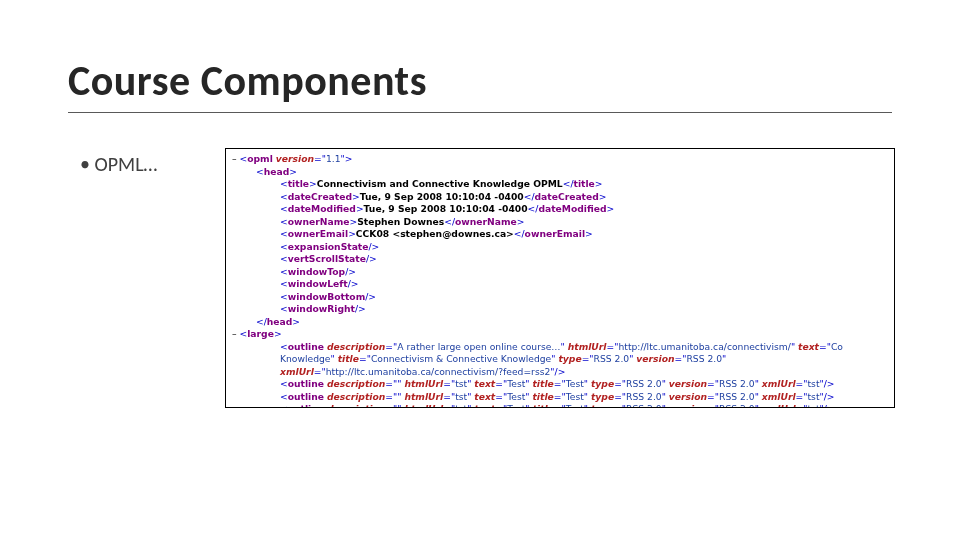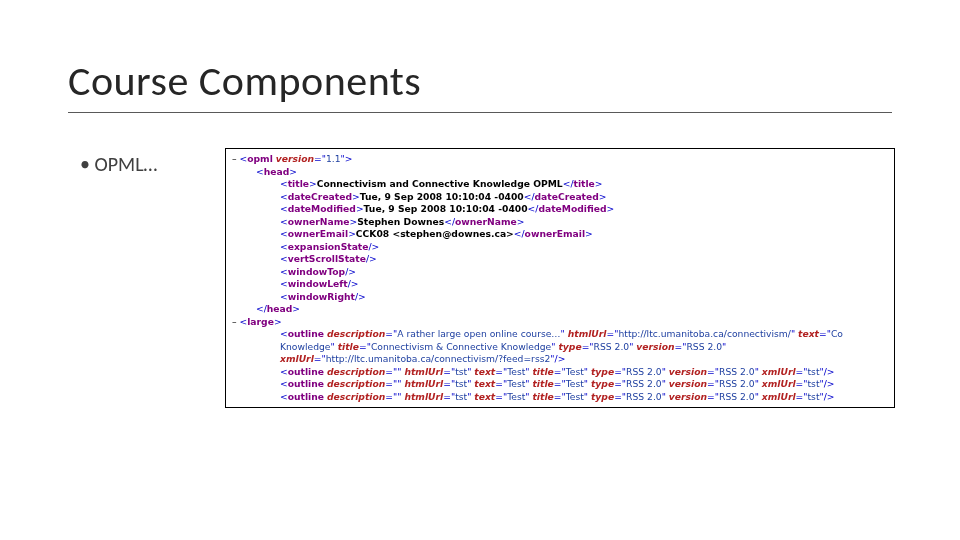--- a/index.html
+++ b/index.html
@@ -15,21 +15,21 @@
     position: relative;
     width: 960px;
     height: 540px;
     box-sizing: border-box;
   }
   .title {
     position: absolute;
     left: 68px;
     top: 55px;
     font-size: 42px;
-    font-weight: 400;
+    font-weight: 700;
     color: #262626;
     letter-spacing: 0.5px;
   }
   .underline {
     position: absolute;
     left: 68px;
     top: 112px;
     width: 824px;
     height: 1px;
     background: #595959;
@@ -98,20 +98,21 @@
       <span class="ln i3"><span class="sym">&lt;</span><span class="tag">dateModified</span><span class="sym">&gt;</span><span class="txt">Tue, 9 Sep 2008 10:10:04 -0400</span><span class="sym">&lt;/</span><span class="tag">dateModified</span><span class="sym">&gt;</span></span>
 
       <span class="ln i3"><span class="sym">&lt;</span><span class="tag">ownerName</span><span class="sym">&gt;</span><span class="txt">Stephen Downes</span><span class="sym">&lt;/</span><span class="tag">ownerName</span><span class="sym">&gt;</span></span>
 
       <span class="ln i3"><span class="sym">&lt;</span><span class="tag">ownerEmail</span><span class="sym">&gt;</span><span class="txt">CCK08 &lt;</span><span class="txt">stephen@downes.ca</span><span class="txt">&gt;</span><span class="sym">&lt;/</span><span class="tag">ownerEmail</span><span class="sym">&gt;</span></span>
 
       <span class="ln i3"><span class="sym">&lt;</span><span class="tag">expansionState</span><span class="sym">/&gt;</span></span>
       <span class="ln i3"><span class="sym">&lt;</span><span class="tag">vertScrollState</span><span class="sym">/&gt;</span></span>
       <span class="ln i3"><span class="sym">&lt;</span><span class="tag">windowTop</span><span class="sym">/&gt;</span></span>
       <span class="ln i3"><span class="sym">&lt;</span><span class="tag">windowLeft</span><span class="sym">/&gt;</span></span>
+      <span class="ln i3"><span class="sym">&lt;</span><span class="tag">windowBottom</span><span class="sym">/&gt;</span></span>
       <span class="ln i3"><span class="sym">&lt;</span><span class="tag">windowRight</span><span class="sym">/&gt;</span></span>
 
       <span class="ln i2"><span class="sym">&lt;/</span><span class="tag">head</span><span class="sym">&gt;</span></span>
 
       <span class="ln i1"><span class="exp">– </span><span class="sym">&lt;</span><span class="tag">large</span><span class="sym">&gt;</span></span>
 
       <span class="ln i3"><span class="sym">&lt;</span><span class="tag">outline</span> <span class="attr">description</span><span class="sym">="</span><span class="val">A rather large open online course…</span><span class="sym">"</span> <span class="attr">htmlUrl</span><span class="sym">="</span><span class="val">http://ltc.umanitoba.ca/connectivism/</span><span class="sym">"</span> <span class="attr">text</span><span class="sym">="</span><span class="val">Co</span></span>
       <span class="ln i3"><span class="val">Knowledge</span><span class="sym">"</span> <span class="attr">title</span><span class="sym">="</span><span class="val">Connectivism &amp; Connective Knowledge</span><span class="sym">"</span> <span class="attr">type</span><span class="sym">="</span><span class="val">RSS 2.0</span><span class="sym">"</span> <span class="attr">version</span><span class="sym">="</span><span class="val">RSS 2.0</span><span class="sym">"</span></span>
       <span class="ln i3"><span class="attr">xmlUrl</span><span class="sym">="</span><span class="val">http://ltc.umanitoba.ca/connectivism/?feed=rss2</span><span class="sym">"/&gt;</span></span>
 

